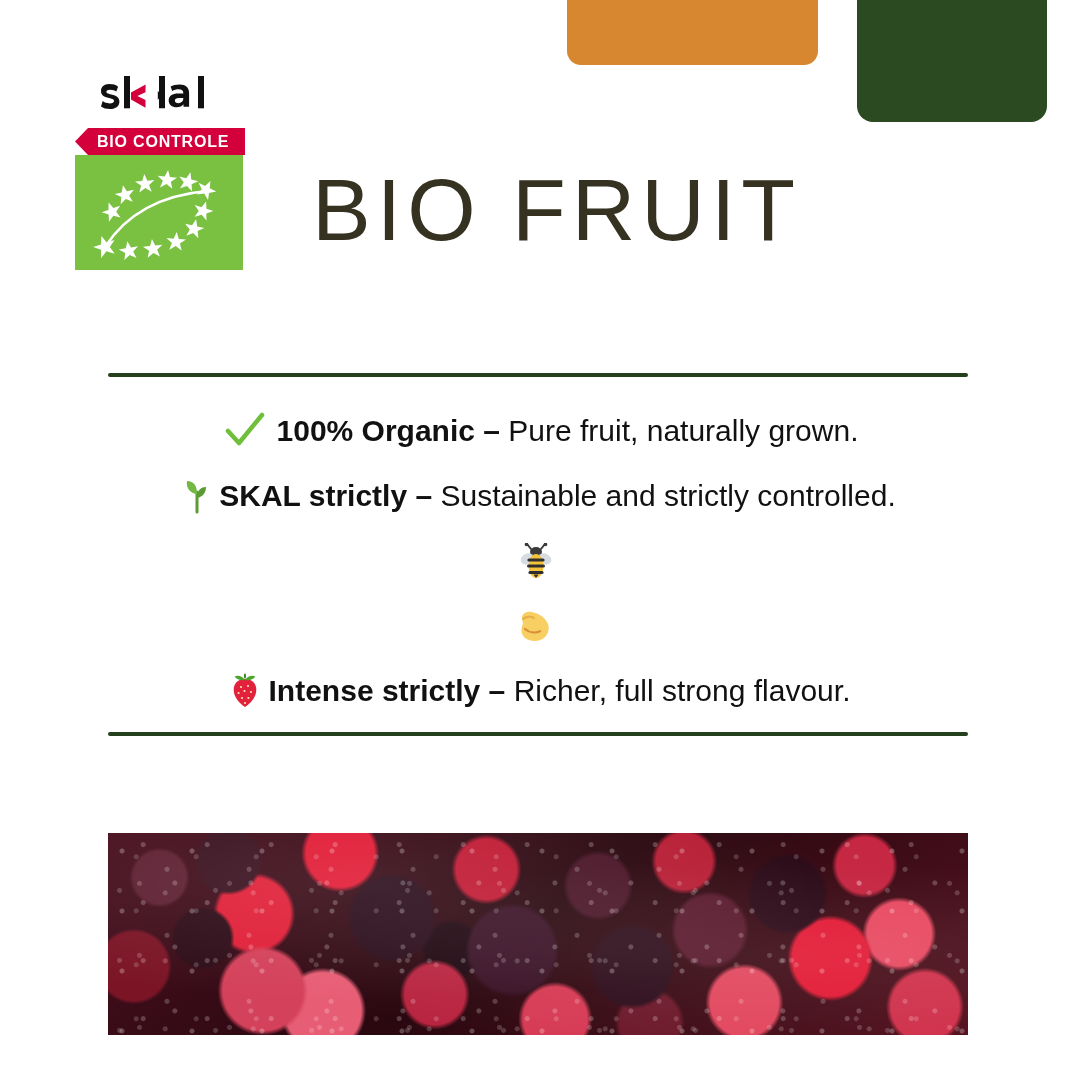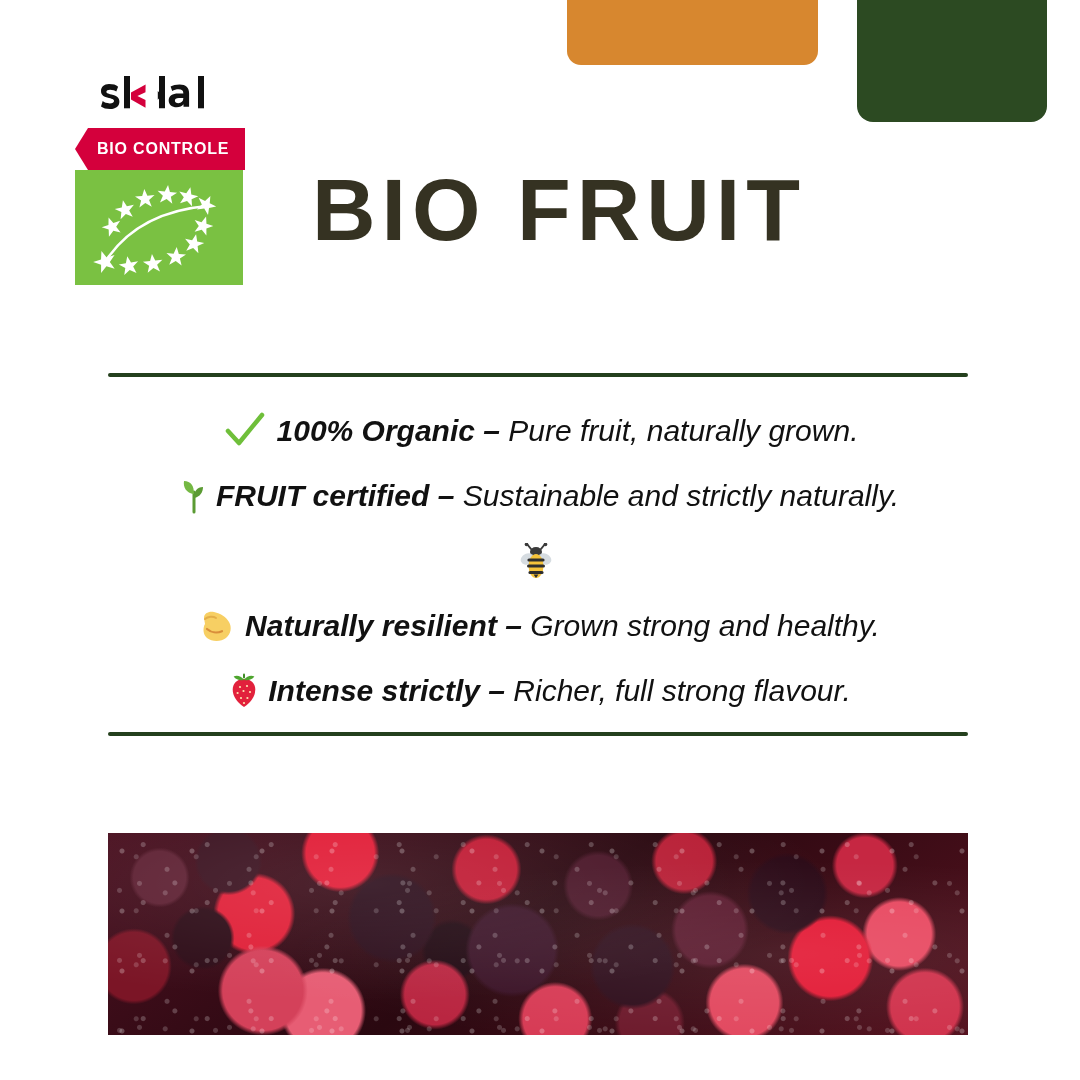--- a/index.html
+++ b/index.html
@@ -51,21 +51,21 @@
   .skal-word {
     position: relative;
     height: 48px;
     margin-left: 26px;
   }
   .skal-word svg { display: block; }
 
   .bio-controle {
     position: relative;
     width: 170px;
-    height: 42px;
+    height: 27px;
     margin-top: 8px;
     background: #D4003C;
     clip-path: polygon(0% 50%, 13px 0%, 100% 0%, 100% 100%, 13px 100%);
     display: flex;
     align-items: center;
   }
   .bio-controle span {
     display: block;
     margin-left: 22px;
     color: #ffffff;
@@ -84,21 +84,21 @@
     overflow: hidden;
   }
   .eu-leaf svg { display: block; }
 
   
   .headline {
     position: absolute;
     left: 312px;
     top: 166px;
     font-size: 88px;
-    font-weight: 700;
+    font-weight: 400;
     color: #353222;
     letter-spacing: 6px;
     line-height: 1;
     font-family: "Liberation Sans", sans-serif;
   }
 
   
   .rule {
     position: absolute;
     left: 108px;
@@ -111,21 +111,20 @@
   .rule-bottom { top: 732px; }
 
   .benefits {
     position: absolute;
     left: 90px;
     top: 398px;
     width: 900px;
     display: flex;
     flex-direction: column;
     align-items: center;
-    font-style: italic;
   }
   .benefit {
     height: 65px;
     display: flex;
     align-items: center;
     justify-content: center;
     white-space: nowrap;
   }
   .b-icon {
     flex: none;
@@ -285,21 +284,21 @@
     </div>
 
     <div class="benefit">
       <span class="b-icon">
         <svg width="26" height="36" viewBox="0 0 26 36" aria-hidden="true">
           <path d="M13 34 V14" stroke="#5B9B33" stroke-width="3" stroke-linecap="round" fill="none"></path>
           <path d="M13 16 C 5 15, 2 9, 3 3 C 10 3, 13 8, 13 16 Z" fill="#74B843"></path>
           <path d="M13 20 C 19 19, 22 14, 22 9 C 16 9, 13 13, 13 20 Z" fill="#5B9B33"></path>
         </svg>
       </span>
-      <span class="b-text"><b class="b-lead">FRUIT certified – </b><span class="b-rest">Sustainable and strictly naturally.</span></span>
+      <span class="b-text"><b class="b-lead">SKAL strictly – </b><span class="b-rest">Sustainable and strictly controlled.</span></span>
     </div>
 
     <div class="benefit">
       <span class="b-icon">
         <svg width="32" height="36" viewBox="0 0 32 36" aria-hidden="true">
           <path d="M11 6 L7 1 M21 6 L25 1" stroke="#3A3A3A" stroke-width="2" stroke-linecap="round"></path>
           <circle cx="6.5" cy="1.5" r="1.8" fill="#3A3A3A"></circle>
           <circle cx="25.5" cy="1.5" r="1.8" fill="#3A3A3A"></circle>
           <ellipse cx="16" cy="9" rx="6" ry="5" fill="#3A3A3A"></ellipse>
           <ellipse cx="7.5" cy="16" rx="7" ry="5.5" fill="#CFD6DC" opacity="0.85" transform="rotate(-24 7.5 16)"></ellipse>
@@ -312,21 +311,20 @@
     </div>
 
     <div class="benefit">
       <span class="b-icon">
         <svg width="36" height="34" viewBox="0 0 36 34" aria-hidden="true">
           <path d="M4 9 C4 4, 9 2, 14 3 C21 4.4, 26 8, 29 13 C32 18, 31 25, 26 29 C21 33, 12 33, 7 29 C3 25.6, 2.6 19, 5 15 Z" fill="#F7CF63"></path>
           <path d="M7 20 C11 23.6, 17 24.4, 22 22.2" stroke="#D98E3A" stroke-width="2.2" fill="none" stroke-linecap="round"></path>
           <path d="M5 10 C8 7.4, 13 7, 16 9" stroke="#E3AE49" stroke-width="2" fill="none" stroke-linecap="round"></path>
         </svg>
       </span>
-      <span class="b-text"><b class="b-lead">Naturally resilient – </b><span class="b-rest">Grown strong and healthy.</span></span>
     </div>
 
     <div class="benefit">
       <span class="b-icon">
         <svg width="30" height="36" viewBox="0 0 30 36" aria-hidden="true">
           <path d="M15 34 C7 29, 2.5 21, 4 14 C5.2 8.6, 10 6, 15 6 C20 6, 24.8 8.6, 26 14 C27.5 21, 23 29, 15 34 Z" fill="#E2213C"></path>
           <path d="M15 7 C12 2.6, 7.4 2, 4.6 3.6 C6.6 6.4, 10 7.4, 13 7.2 M15 7 C18 2.6, 22.6 2, 25.4 3.6 C23.4 6.4, 20 7.4, 17 7.2" fill="#4EA52E"></path>
           <rect x="14" y="0.5" width="2" height="5" rx="1" fill="#3E8C24"></rect>
           <g fill="#FFE3B0">
             <circle cx="11" cy="14" r="1.1"></circle>

